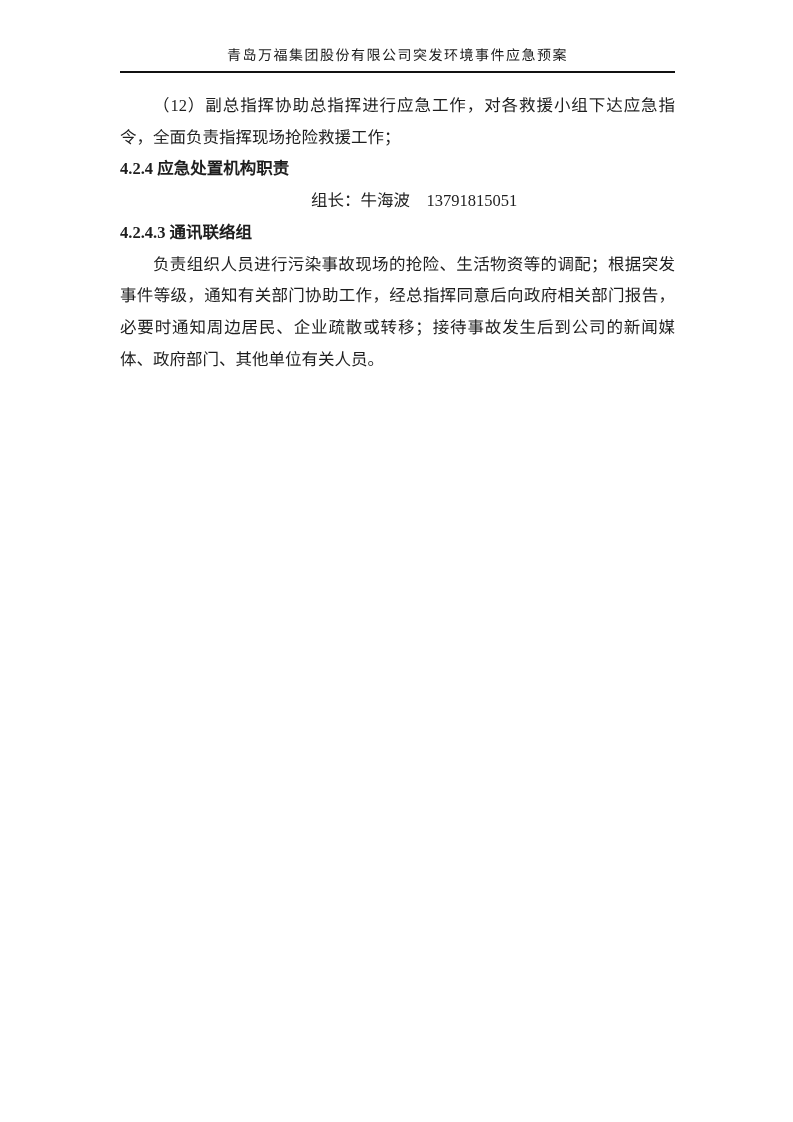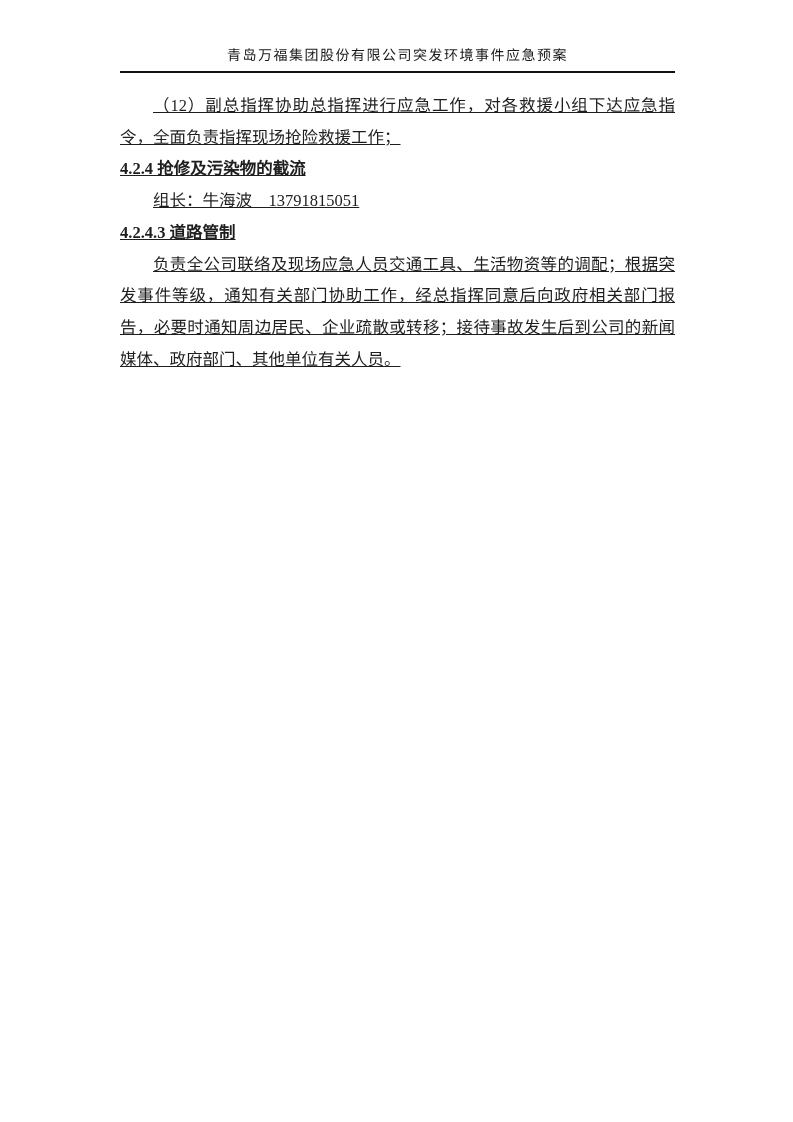--- a/index.html
+++ b/index.html
@@ -33,41 +33,40 @@
     border-bottom: 2px solid #111111;
     margin: 5px 0 0 0;
     height: 0;
   }
   .doc-body {
     margin: 17px 118px 0 120px;
     font-size: 16.5px;
     line-height: 31.7px;
     text-align: justify;
     text-justify: inter-ideograph;
-    text-decoration: underline;
   }
   .doc-body p,
   .doc-body h2,
   .doc-body h3 {
     margin: 0;
     padding: 0;
     font-size: 16.5px;
     line-height: 31.7px;
   }
   .para {
     text-indent: 2em;
   }
   .heading-l2, .heading-l3 {
     font-weight: bold;
     text-indent: 0;
     text-align: left;
   }
   .info-line {
     text-indent: 2em;
-    text-align: left;
+    text-align: center;
   }
   .doc-footer {
     position: absolute;
     top: 1019px;
     left: 0;
     width: 100%;
     text-align: center;
   }
   .page-number {
     font-size: 18px;
@@ -83,30 +82,30 @@
   <div class="doc-header">
     <div class="header-title">青岛万福集团股份有限公司突发环境事件应急预案</div>
     <hr class="header-rule">
   </div>
 
   <div class="doc-body">
 
     <p class="para">（12）副总指挥协助总指挥进行应急工作，对各救援小组下达应急指令，全面负责指挥现场抢险救援工作；</p>
 
 
-    <h2 class="heading-l2">4.2.4 抢修及污染物的截流</h2>
+    <h2 class="heading-l2">4.2.4 应急处置机构职责</h2>
 
     <section>
       <p class="info-line">组长：牛海波　13791815051</p>
     </section>
 
 
     <section>
-      <h3 class="heading-l3">4.2.4.3 道路管制</h3>
-      <p class="para">负责全公司联络及现场应急人员交通工具、生活物资等的调配；根据突发事件等级，通知有关部门协助工作，经总指挥同意后向政府相关部门报告，必要时通知周边居民、企业疏散或转移；接待事故发生后到公司的新闻媒体、政府部门、其他单位有关人员。</p>
+      <h3 class="heading-l3">4.2.4.3 通讯联络组</h3>
+      <p class="para">负责组织人员进行污染事故现场的抢险、生活物资等的调配；根据突发事件等级，通知有关部门协助工作，经总指挥同意后向政府相关部门报告，必要时通知周边居民、企业疏散或转移；接待事故发生后到公司的新闻媒体、政府部门、其他单位有关人员。</p>
     </section>
 
   </div>
 
   <div class="doc-footer">
     <span class="page-number">18</span>
   </div>
 
 </div>
 

